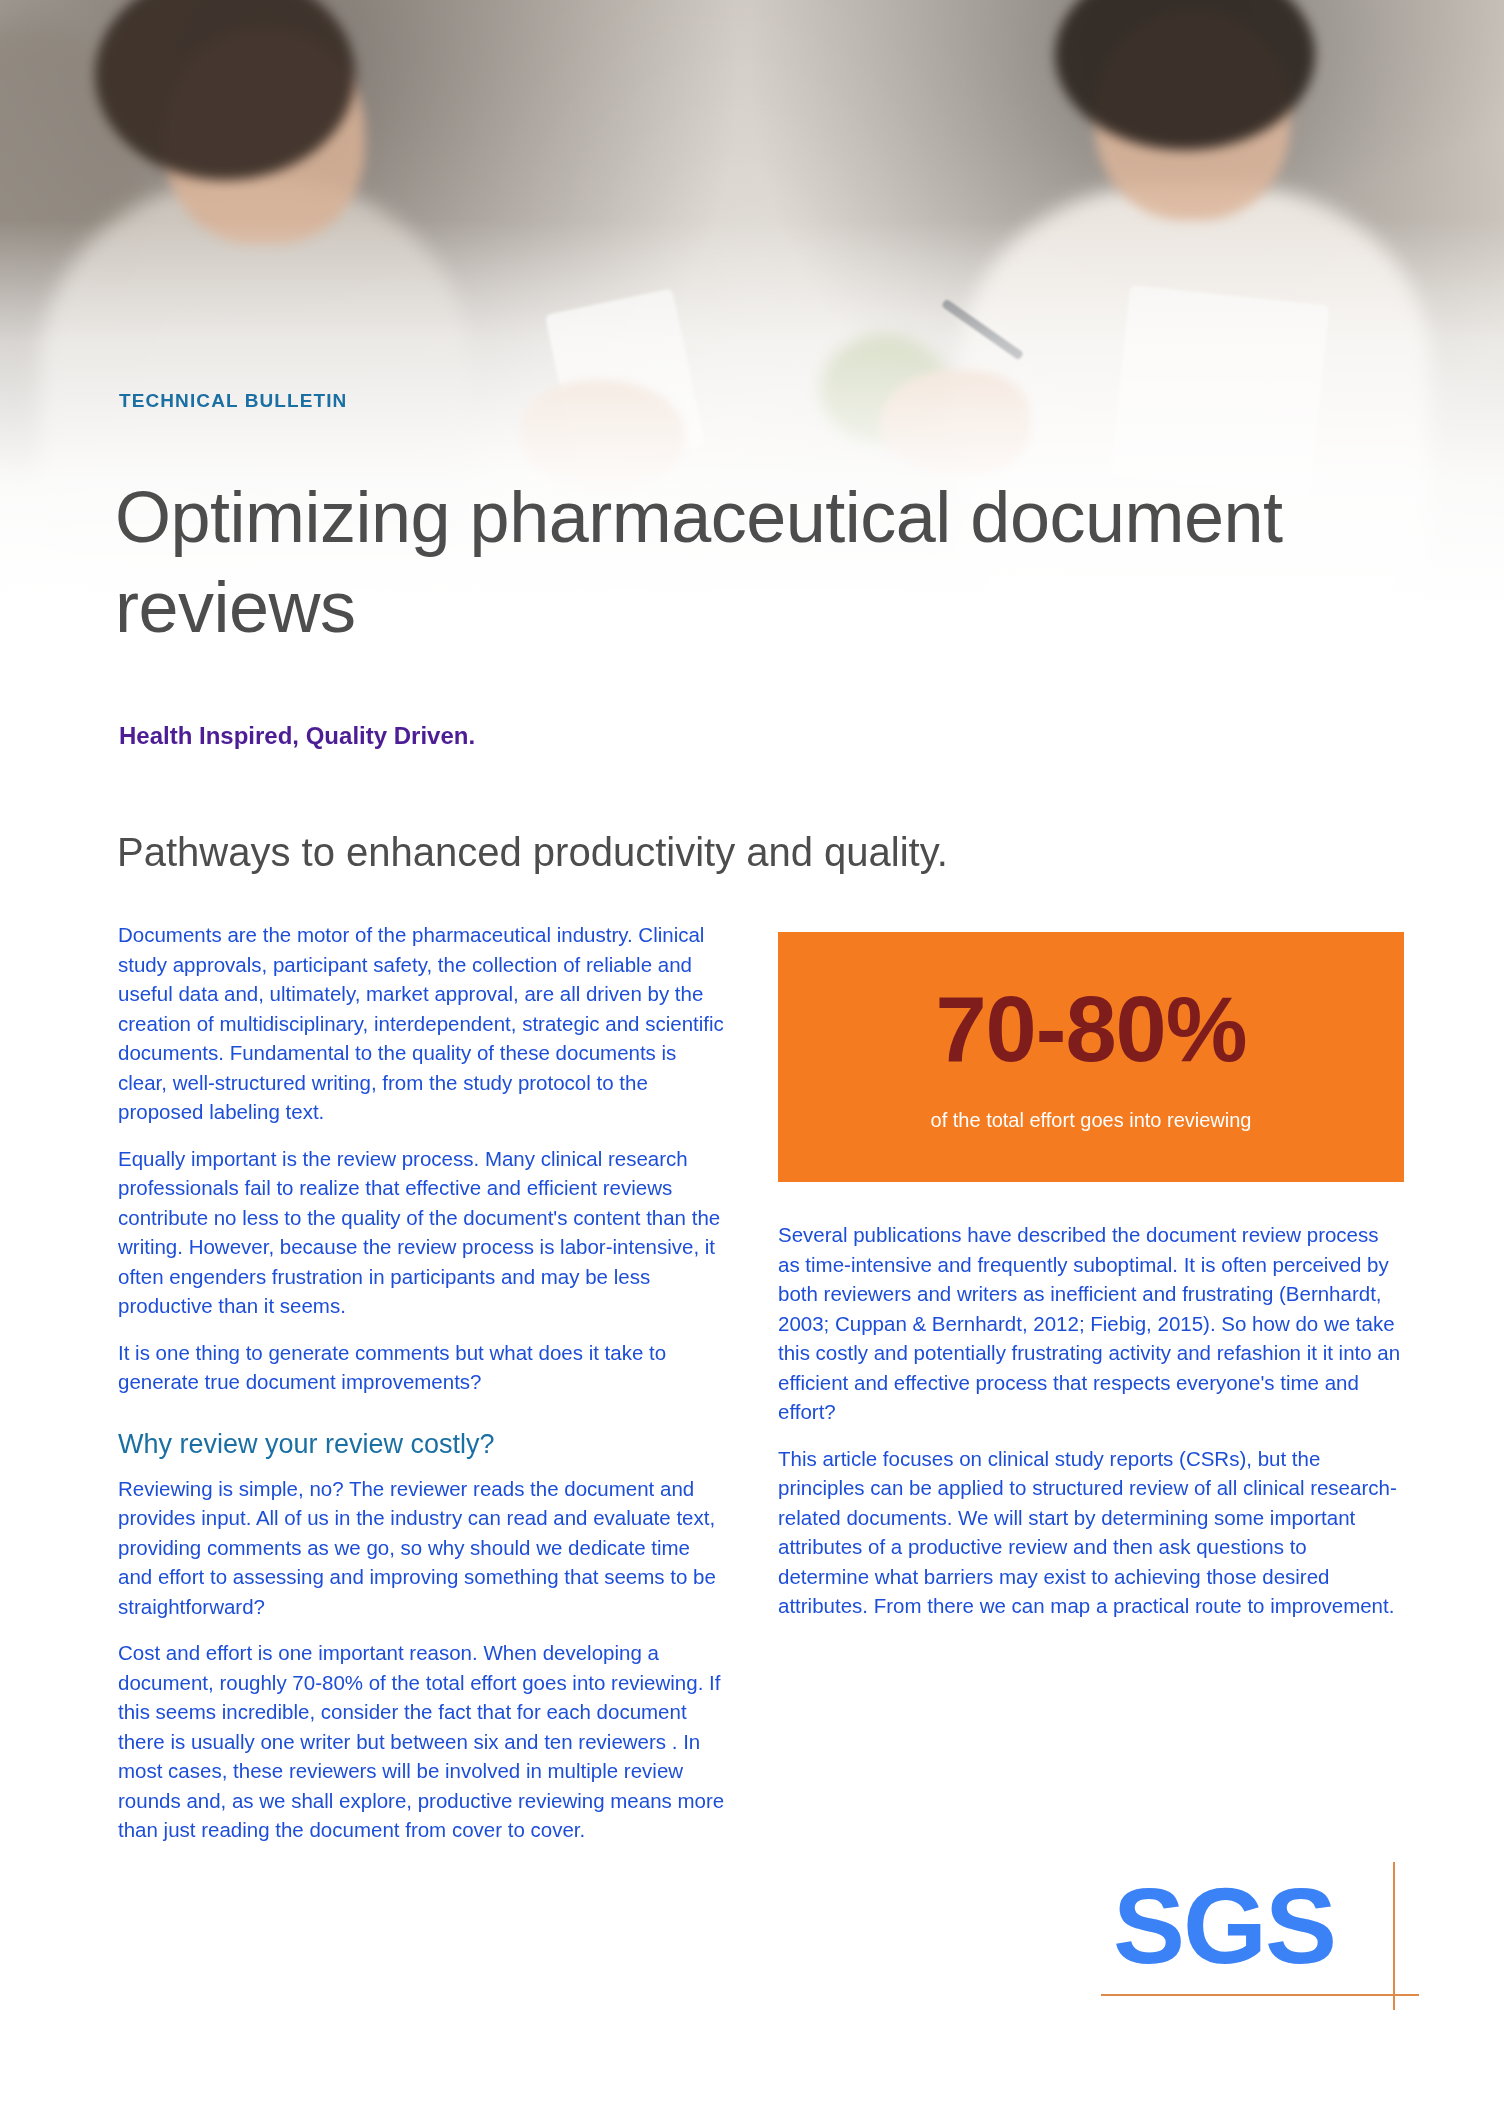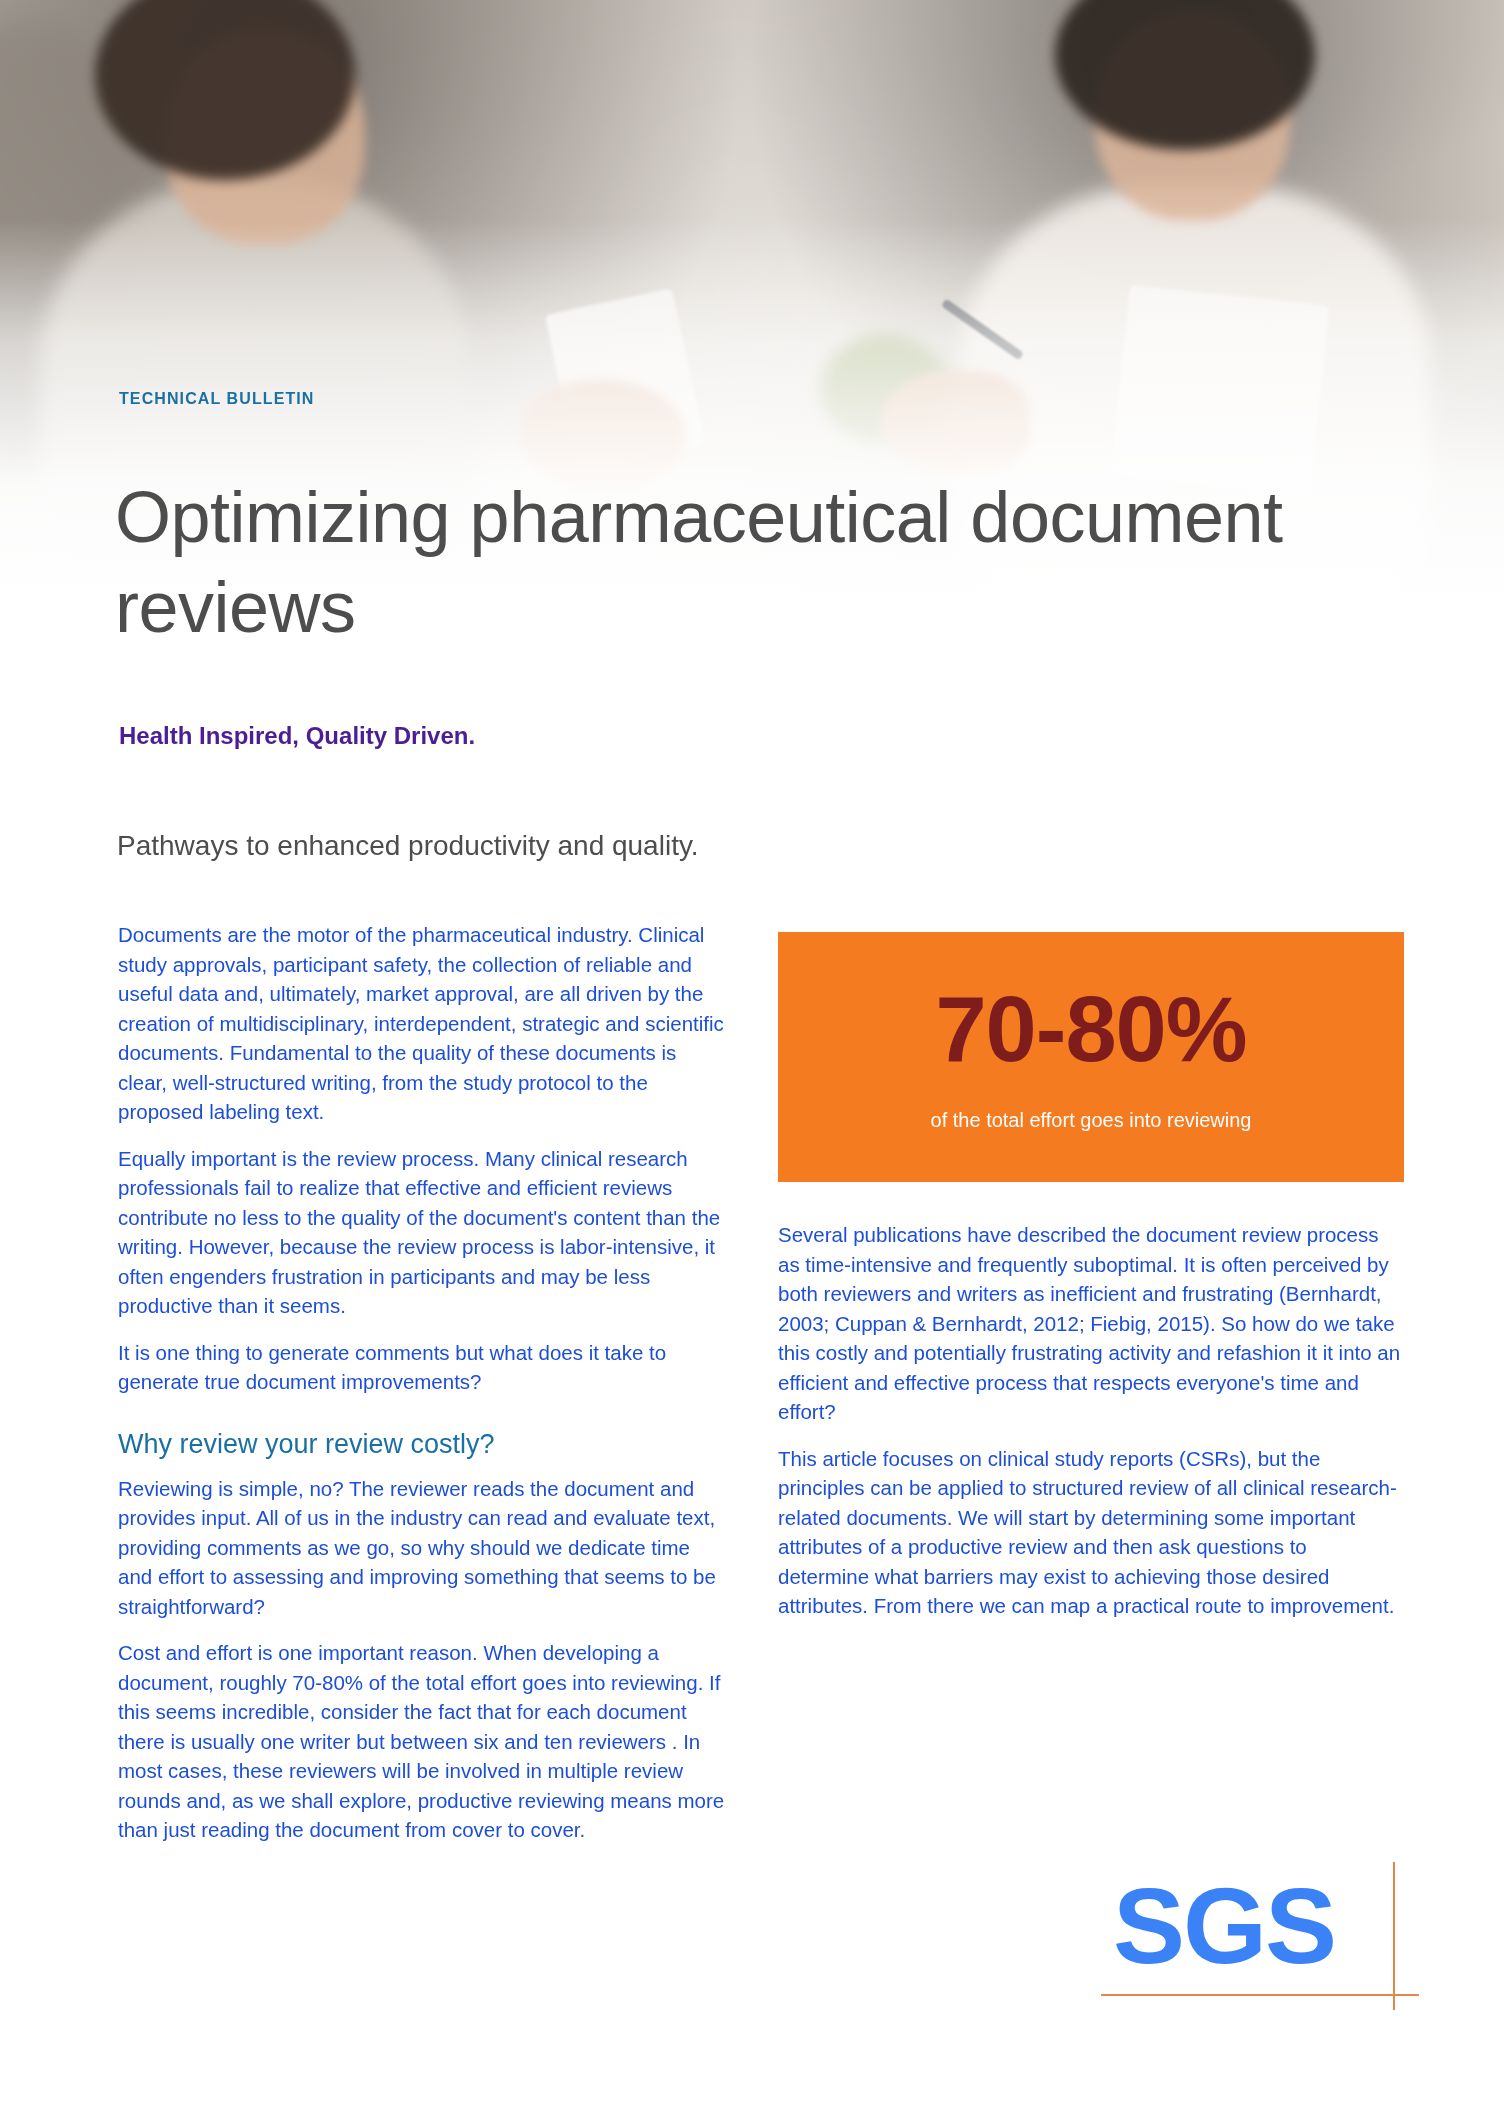--- a/index.html
+++ b/index.html
@@ -59,21 +59,21 @@
     width: 1504px;
     height: 470px;
     background: linear-gradient(to bottom, rgba(255,255,255,0) 0%, rgba(255,255,255,0.62) 26%, rgba(255,255,255,0.93) 55%, #ffffff 82%);
   }
 
   
   .kicker {
     position: absolute;
     left: 119px;
     top: 390px;
-    font-size: 16px;
+    font-size: 19px;
     font-weight: bold;
     letter-spacing: 1.1px;
     color: #1a6fa3;
   }
   .title {
     position: absolute;
     left: 115px;
     top: 424px;
     width: 1290px;
     font-size: 72px;
@@ -87,21 +87,21 @@
     left: 119px;
     top: 722px;
     font-size: 24px;
     color: #4c1d95;
     font-weight: bold;
   }
   .subhead {
     position: absolute;
     left: 117px;
     top: 830px;
-    font-size: 28px;
+    font-size: 40px;
     color: #4d4d4d;
     text-align: center;
   }
 
   
   .col-left {
     position: absolute;
     left: 118px;
     top: 920px;
     width: 610px;

